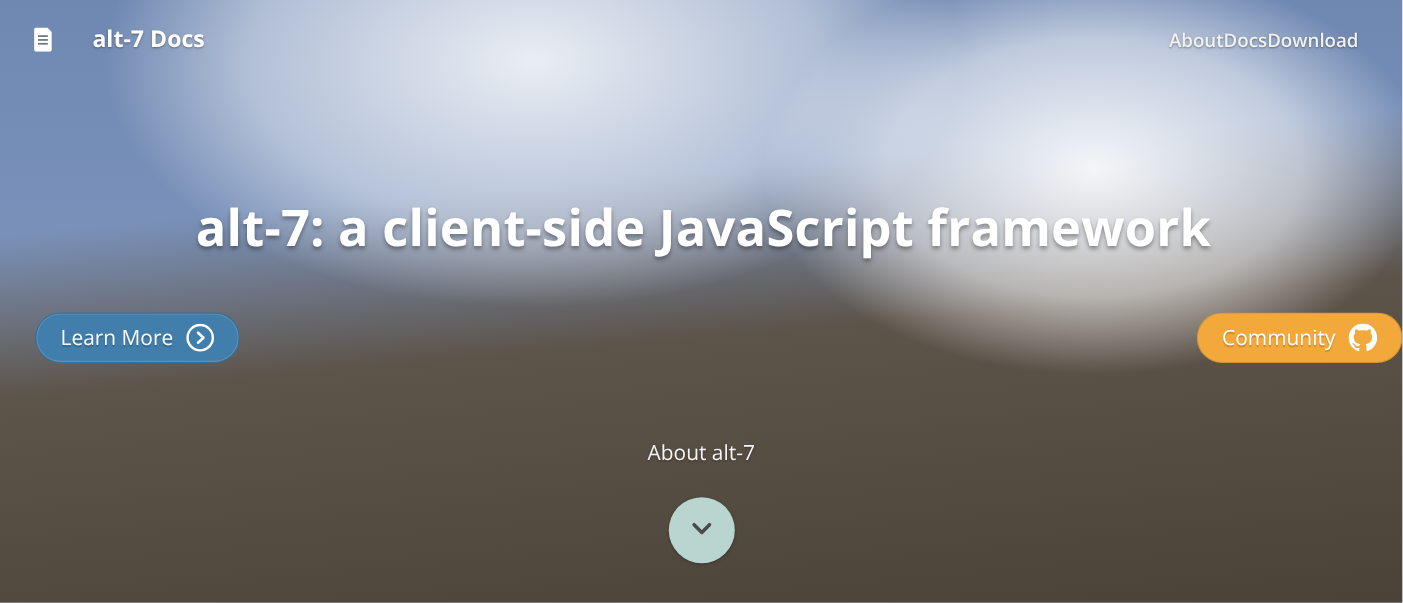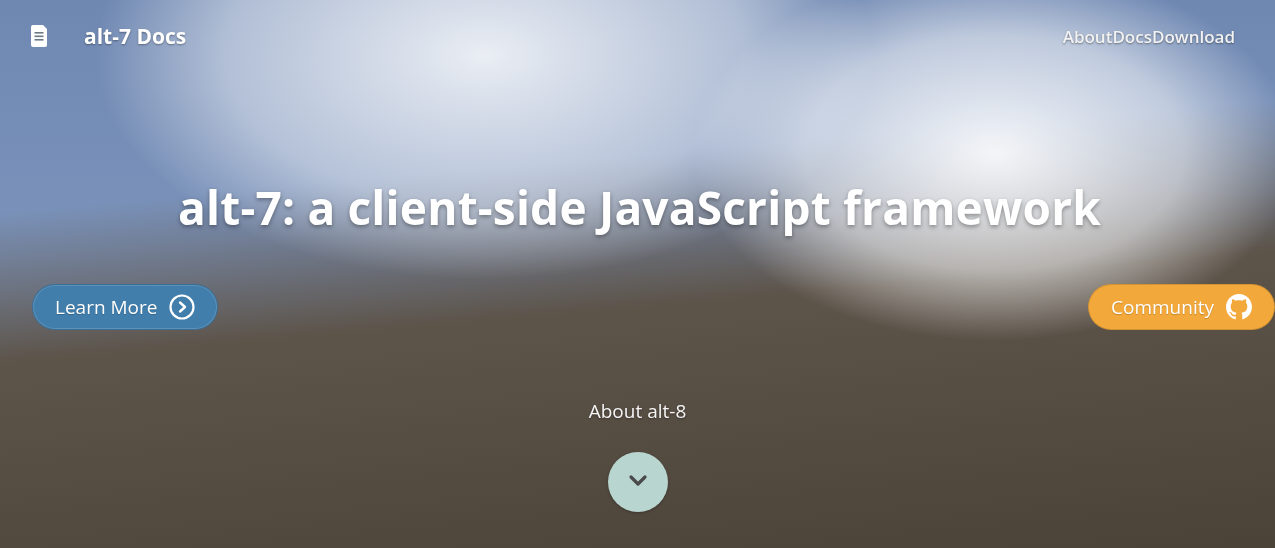--- a/index.html
+++ b/index.html
@@ -153,21 +153,21 @@
     <div class="btn btn-secondary">
       <span>Community</span>
       <span class="icon-circ">
         <svg width="26" height="26" viewBox="0 0 16 16">
           <path fill="#ffffff" d="M8 0C3.58 0 0 3.58 0 8c0 3.54 2.29 6.53 5.47 7.59.4.07.55-.17.55-.38 0-.19-.01-.82-.01-1.49-2.01.37-2.53-.49-2.69-.94-.09-.23-.48-.94-.82-1.13-.28-.15-.68-.52-.01-.53.63-.01 1.08.58 1.23.82.72 1.21 1.87.87 2.33.66.07-.52.28-.87.51-1.07-1.78-.2-3.64-.89-3.64-3.95 0-.87.31-1.59.82-2.15-.08-.2-.36-1.02.08-2.12 0 0 .67-.21 2.2.82.64-.18 1.32-.27 2-.27.68 0 1.36.09 2 .27 1.53-1.04 2.2-.82 2.2-.82.44 1.1.16 1.92.08 2.12.51.56.82 1.27.82 2.15 0 3.07-1.87 3.75-3.65 3.95.29.25.54.73.54 1.48 0 1.07-.01 1.93-.01 2.2 0 .21.15.46.55.38A8.013 8.013 0 0 0 16 8c0-4.42-3.58-8-8-8z"></path>
         </svg>
       </span>
     </div>
   </div>
 
-  <div class="about-label">About alt-8</div>
+  <div class="about-label">About alt-7</div>
 
   <div class="scroll-disc">
     <span>
       <svg width="28" height="28" viewBox="0 0 28 28">
         <path d="M7 11 L14 18 L21 11" fill="none" stroke="#4a4a4a" stroke-width="3.2" stroke-linecap="round" stroke-linejoin="round"></path>
       </svg>
     </span>
   </div>
 
 </div>

